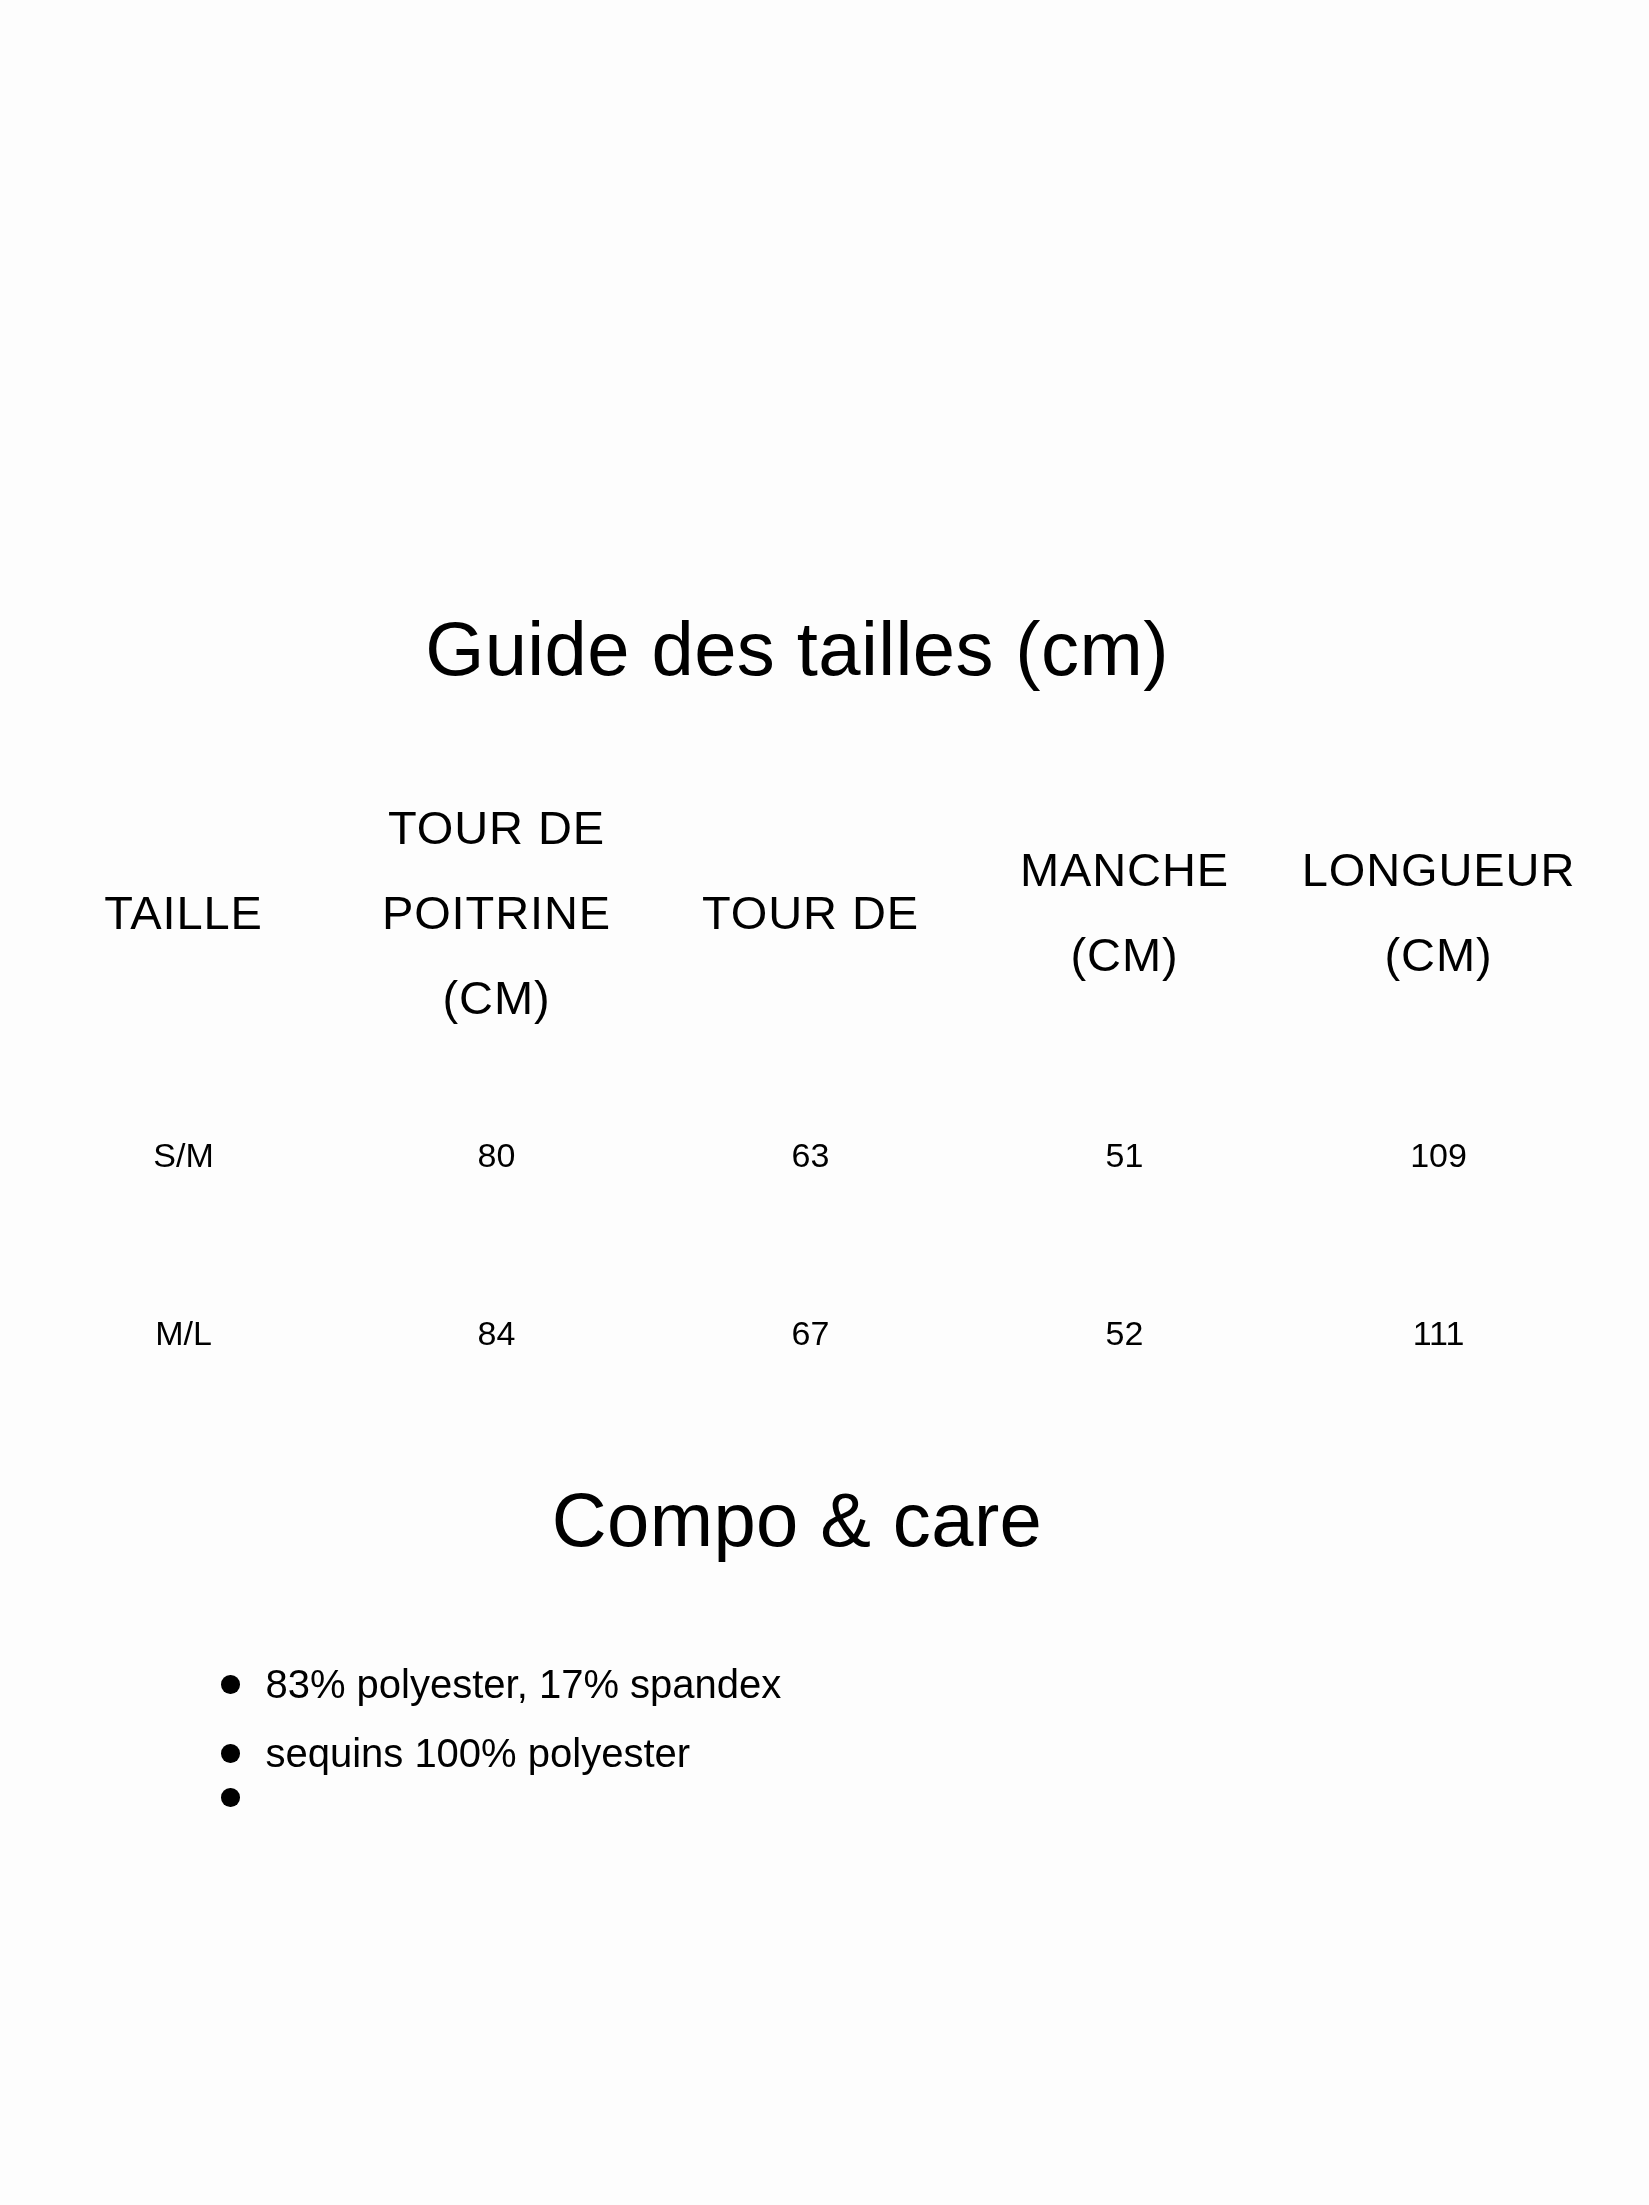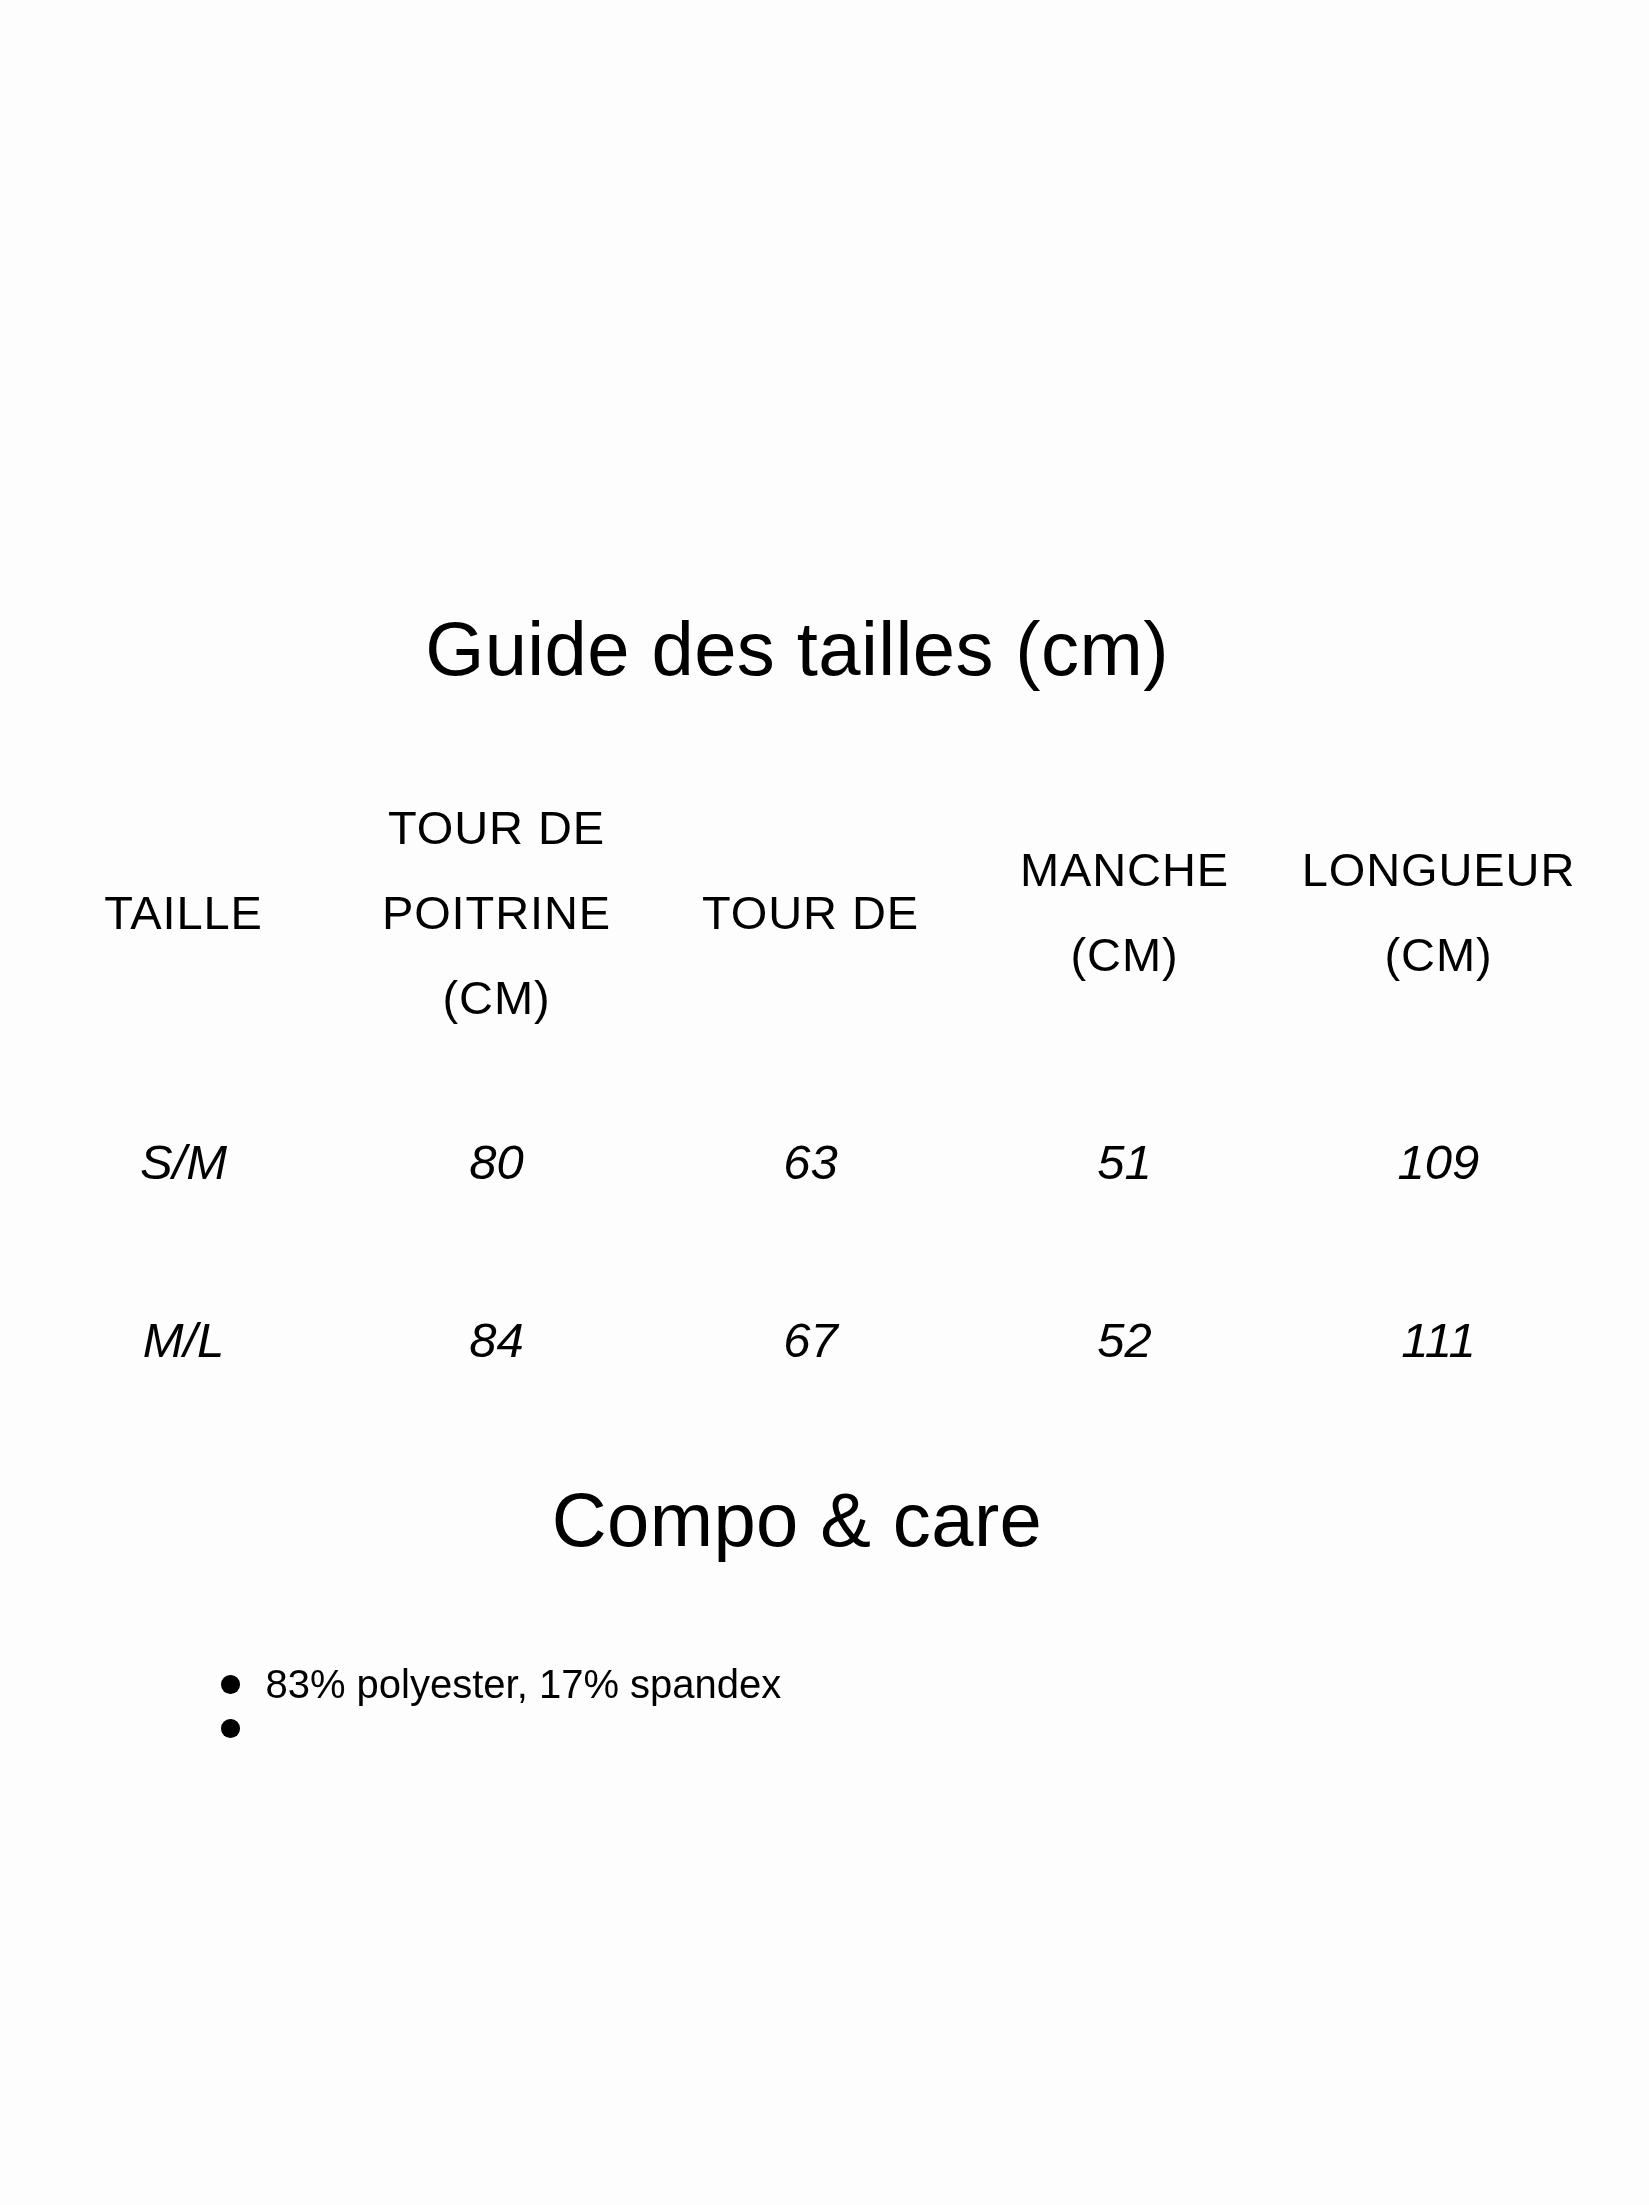--- a/index.html
+++ b/index.html
@@ -17,21 +17,21 @@
 
   .table {
     position:absolute; left:0; top:785px; width:1650px;
   }
   .col { position:absolute; width:309px; text-align:center; }
   .hdr {
     font-size:47px; line-height:85px; letter-spacing:0.9px;
     display:flex; flex-direction:column; justify-content:center;
     height:254px; top:0;
   }
-  .cell { font-size:49px; line-height:1;font-style:italic; }
+  .cell { font-size:34px; line-height:1; }
   .row1 { top:353px; }
   .row2 { top:531px; }
 
   .c0 { left:29px; }
   .c1 { left:342px; }
   .c2 { left:656px; }
   .c3 { left:970px; }
   .c4 { left:1284px; }
 
   .care-list {
@@ -87,15 +87,19 @@
 
 <div id="care-title" class="title">Compo &amp; care</div>
 
 <ul class="care-list">
   <li>
     <span class="bullet"></span>
     <span>83% polyester, 17% spandex</span>
   </li>
   <li>
     <span class="bullet"></span>
+    <span>sequins 100% polyester</span>
+  </li>
+  <li>
+    <span class="bullet"></span>
   </li>
 </ul>
 
 
 </body></html>

